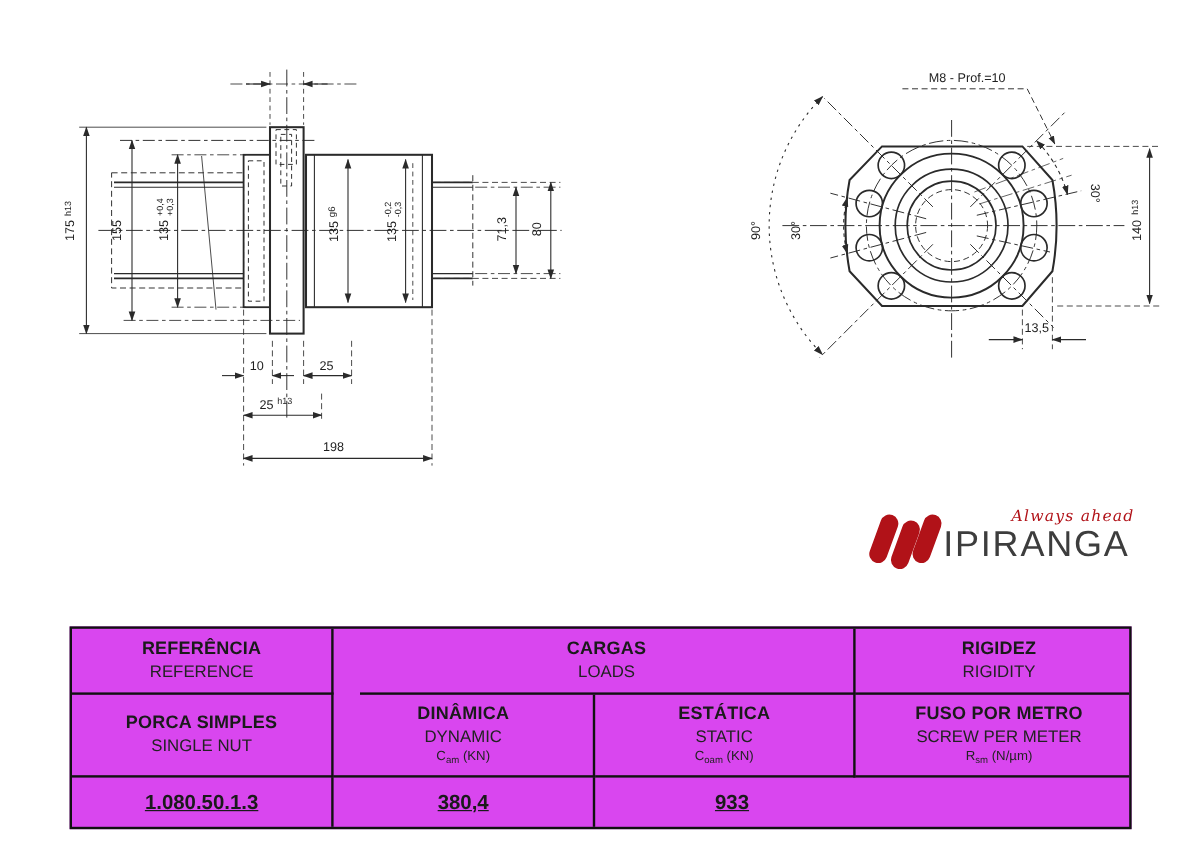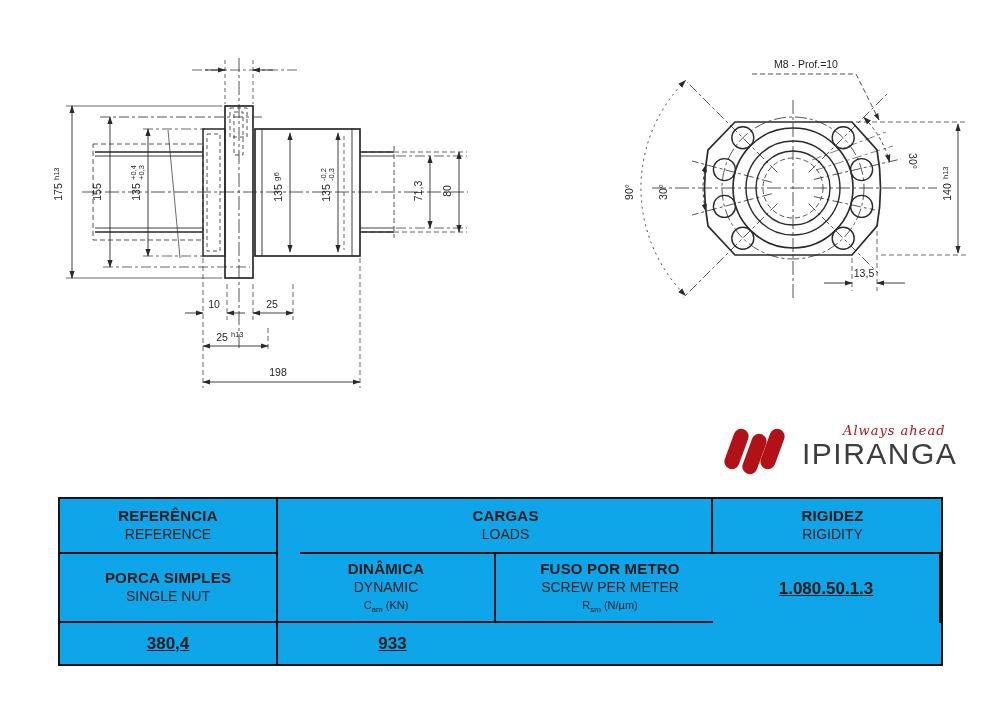--- a/index.html
+++ b/index.html
@@ -1,37 +1,37 @@
 <!DOCTYPE html>
 <html><head>
 <meta charset="utf-8">
 <style>
   html,body{margin:0;padding:0;background:#ffffff;}
   body{width:1000px;height:707px;position:relative;font-family:"Liberation Sans",sans-serif;color:#1a1a1a;}
   .abs{position:absolute;}
   svg text{font-family:"Liberation Sans",sans-serif;fill:#1f1f1f;}
   
-  .spec-table{left:58px;top:497px;width:885px;display:grid;
+  .spec-table{left:58px;top:522px;width:885px;display:grid;
     grid-template-columns:218px 218px 217px 1fr;
     grid-template-rows:55px 69px 41px;
-    border:2px solid #111;box-sizing:border-box;background:#0ea5e9;}
+    border:2px solid #111;box-sizing:border-box;background:#d946ef;}
   .cell{border-right:2px solid #111;border-bottom:2px solid #111;
     display:flex;flex-direction:column;align-items:center;justify-content:center;
     text-align:center;line-height:1.25;}
   .cell.last-col{border-right:none;padding-left:11px;}
   .cell.last-row{border-bottom:none;}
   .cell.span2{grid-column:2/4;margin-left:22px;}
   .pt{font-weight:bold;font-size:15px;letter-spacing:.2px;}
   .en{font-size:14px;color:#222;}
   .sym{font-size:11px;margin-top:2px;color:#222;text-align:center;}
   .sym sub{font-size:8px;}
   .val{font-weight:bold;font-size:17px;text-decoration:underline;}
   
   .logo{left:723px;top:420px;width:235px;height:60px;}
-  .logo .brand{position:absolute;left:79px;top:17px;font-size:30px;letter-spacing:1.5px;color:#3d3d3d;}
+  .logo .brand{position:absolute;left:63px;top:17px;font-size:30px;letter-spacing:1.5px;color:#3d3d3d;}
   .logo .tagline{position:absolute;left:120px;top:3px;font-size:13px;font-style:italic;
     font-family:"DejaVu Serif",serif;color:#b11218;letter-spacing:1px;}
 </style>
 </head>
 <body>
 
 <svg class="abs" style="left:40px;top:45px" width="445" height="360" viewBox="40 45 445 360">
   <defs>
     <marker id="ar1" viewBox="0 0 10 10" refX="9.2" refY="5" markerWidth="9" markerHeight="9" orient="auto-start-reverse">
       <path d="M0,1.6 L10,5 L0,8.4 z" fill="#2a2a2a"></path>
@@ -273,20 +273,25 @@
 
   <div class="cell">
     <span class="pt">PORCA SIMPLES</span>
     <span class="en">SINGLE NUT</span>
   </div>
   <div class="cell">
     <span class="pt">DINÂMICA</span>
     <span class="en">DYNAMIC</span>
     <span class="sym"><span>C</span><sub>am</sub><span> (KN)</span></span>
   </div>
+  <div class="cell">
+    <span class="pt">ESTÁTICA</span>
+    <span class="en">STATIC</span>
+    <span class="sym"><span>C</span><sub>oam</sub><span> (KN)</span></span>
+  </div>
   <div class="cell last-col">
     <span class="pt">FUSO POR METRO</span>
     <span class="en">SCREW PER METER</span>
     <span class="sym"><span>R</span><sub>sm</sub><span> (N/µm)</span></span>
   </div>
 
   <div class="cell last-row">
     <span class="val">1.080.50.1.3</span>
   </div>
   <div class="cell last-row">

